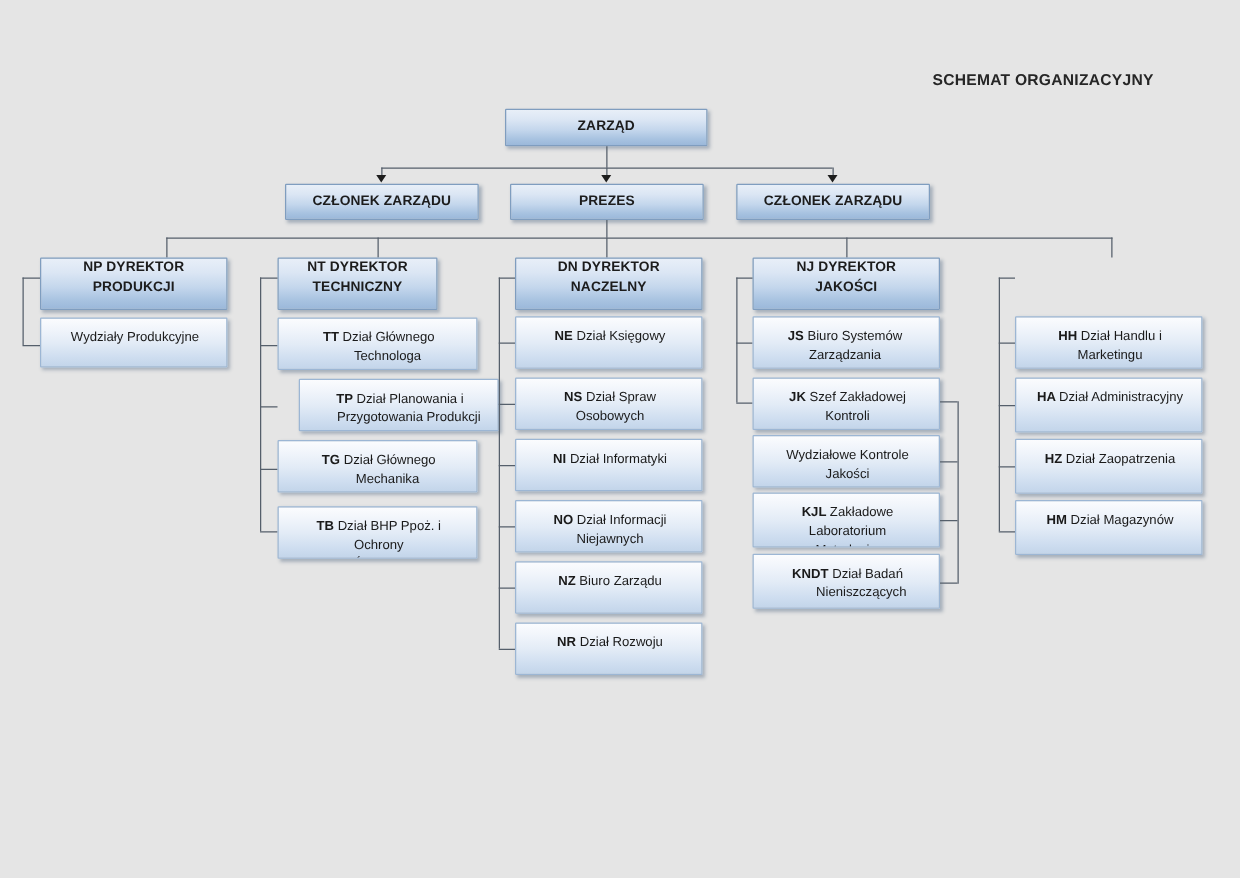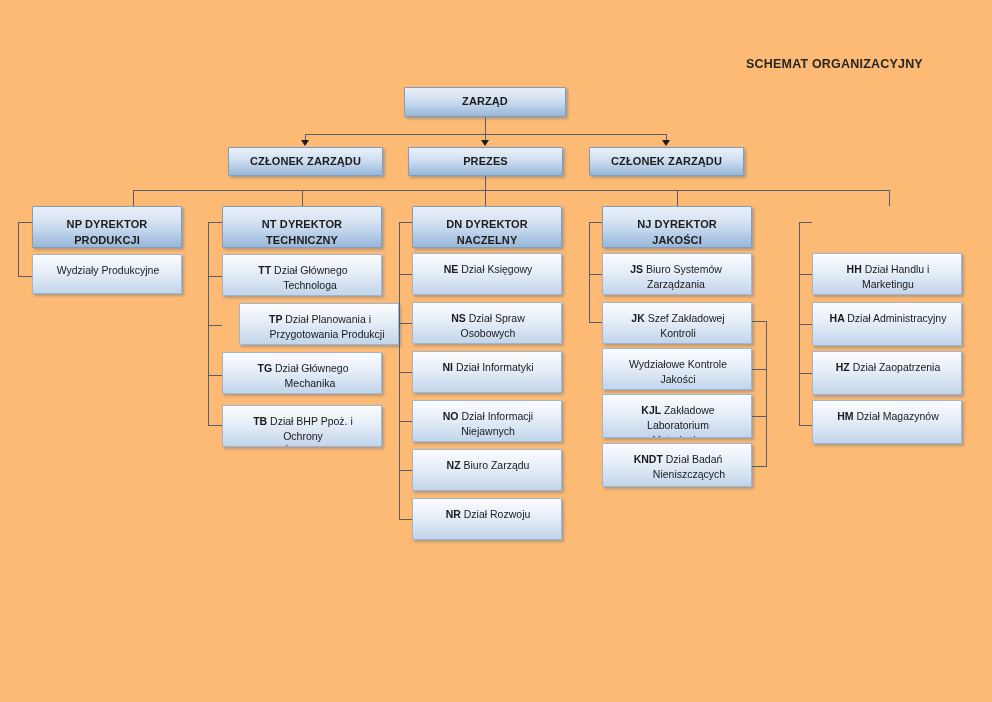--- a/index.html
+++ b/index.html
@@ -9,21 +9,21 @@
   }
   body {
     font-family: "Liberation Sans", sans-serif;
     color: #1a1a1a;
   }
   #canvas {
     position: relative;
     width: 992px;
     height: 702px;
     overflow: hidden;
-    background: #fdba74;
+    background: #e5e5e5;
   }
 
   
   .chart-title {
     position: absolute;
     font-size: 12.5px;
     font-weight: bold;
     letter-spacing: .2px;
     color: #262626;
     white-space: nowrap;
@@ -61,21 +61,20 @@
     align-items: center;
     justify-content: center;
     padding-top: 0;
   }
   
   .box.root .inner { font-size: 11px; }
 
   
   .box.dir .inner {
     display: block;
-    padding-top: 10px;
     text-align: center;
   }
 
   
   .box.leaf {
     background: linear-gradient(to bottom,
         #fbfcfe 0%, #f1f5fb 22%, #e2ebf6 52%, #cfdef0 80%, #c3d5ea 100%);
     border-color: #9cb6d4;
   }
   .box.leaf .inner {
@@ -161,21 +160,21 @@
   <div class="ln v" style="left:18px; top:222px; height:54px;"></div>
   <div class="ln h" style="left:18px; top:222px; width:14px;"></div>
   <div class="ln h" style="left:18px; top:276px; width:14px;"></div>
 
   <div class="box leaf" style="left:32px; top:254px; width:150px; height:40px;">
     <div class="inner">
       <span class="code"></span><span>Wydziały Produkcyjne</span>
     </div>
   </div>
 
-  <div class="box hdr dir" style="left:222px; top:206px; width:160px; height:42px;">
+  <div class="box hdr dir" style="left:222px; top:206px; width:128px; height:42px;">
     <div class="inner">NT  DYREKTOR  TECHNICZNY</div>
   </div>
   <div class="ln v" style="left:208px; top:222px; height:203px;"></div>
   <div class="ln h" style="left:208px; top:222px; width:14px;"></div>
   <div class="ln h" style="left:208px; top:276px; width:14px;"></div>
   <div class="ln h" style="left:208px; top:325px; width:14px;"></div>
   <div class="ln h" style="left:208px; top:375px; width:14px;"></div>
   <div class="ln h" style="left:208px; top:425px; width:14px;"></div>
 
   <div class="box leaf" style="left:222px; top:254px; width:160px; height:42px;">

